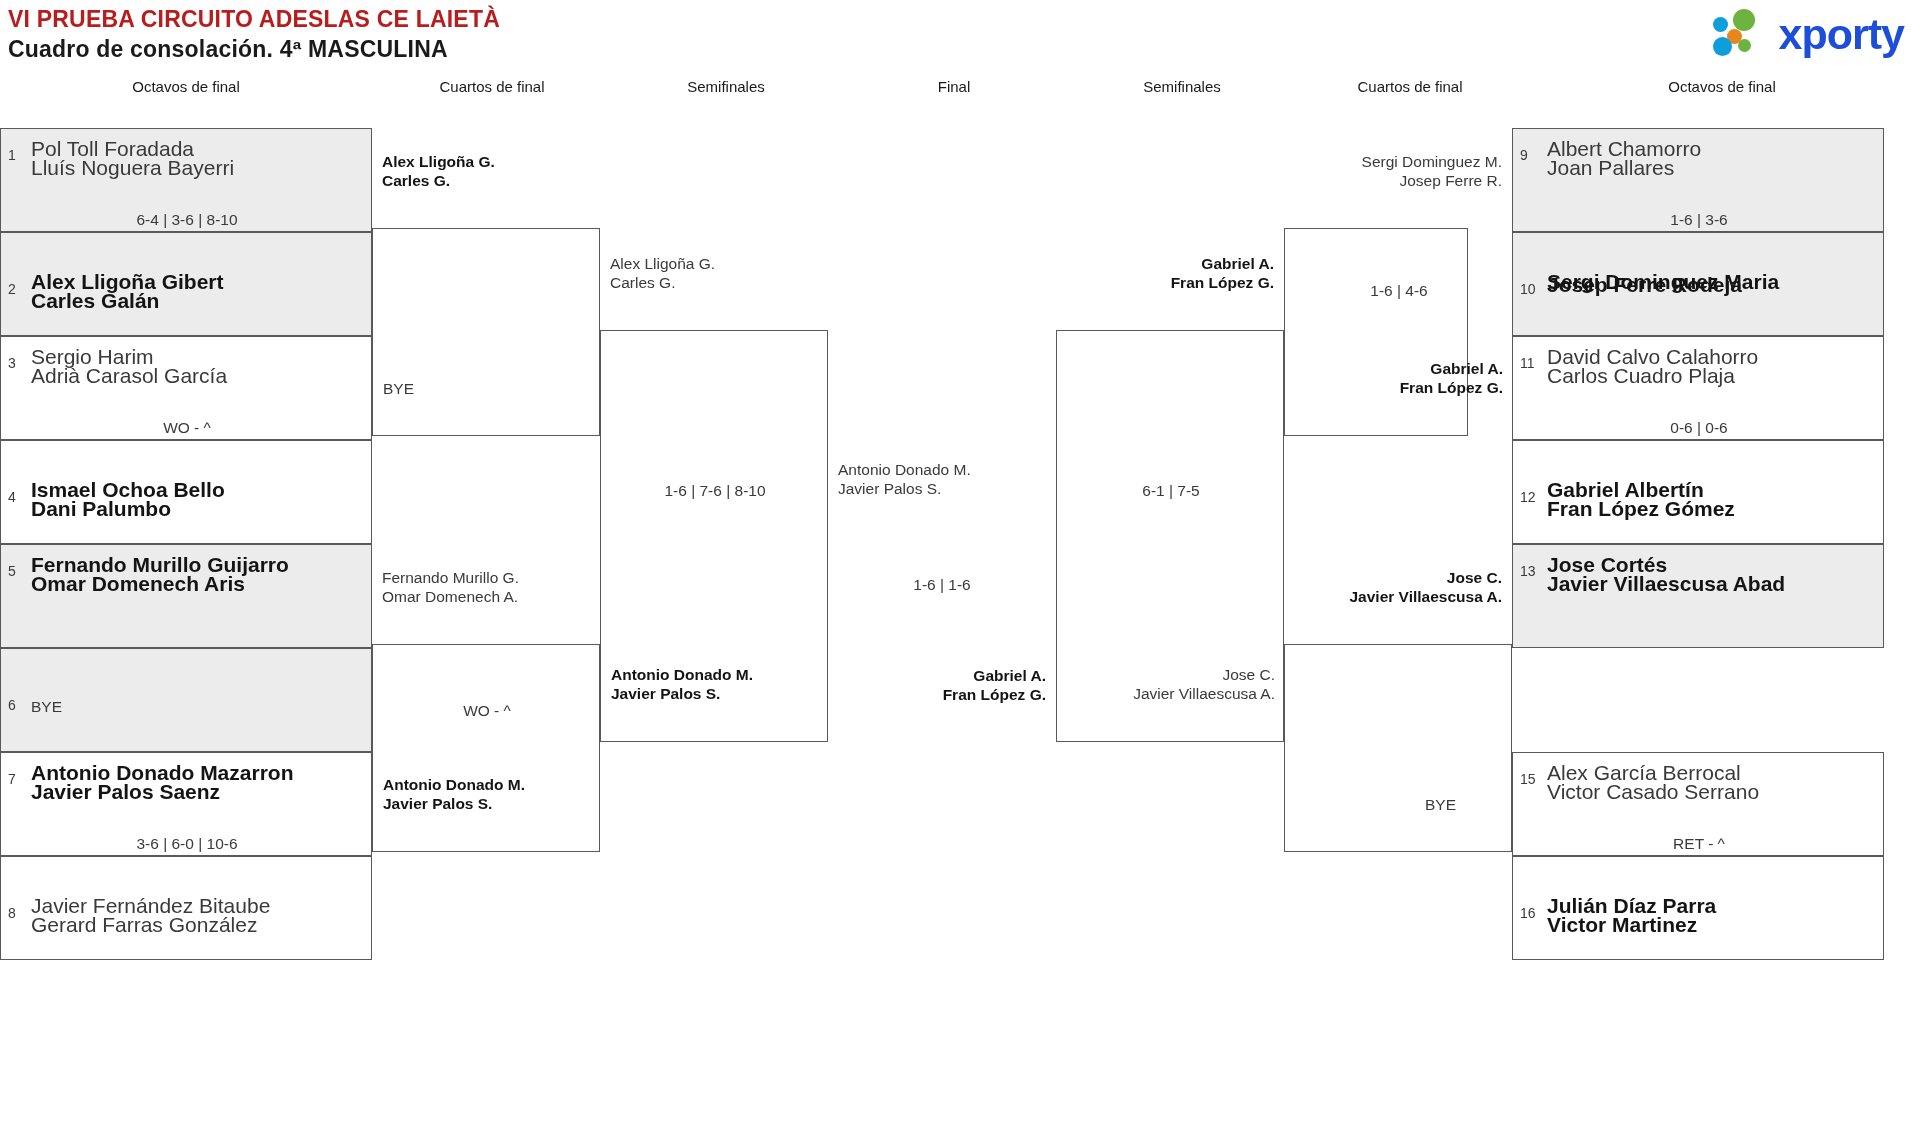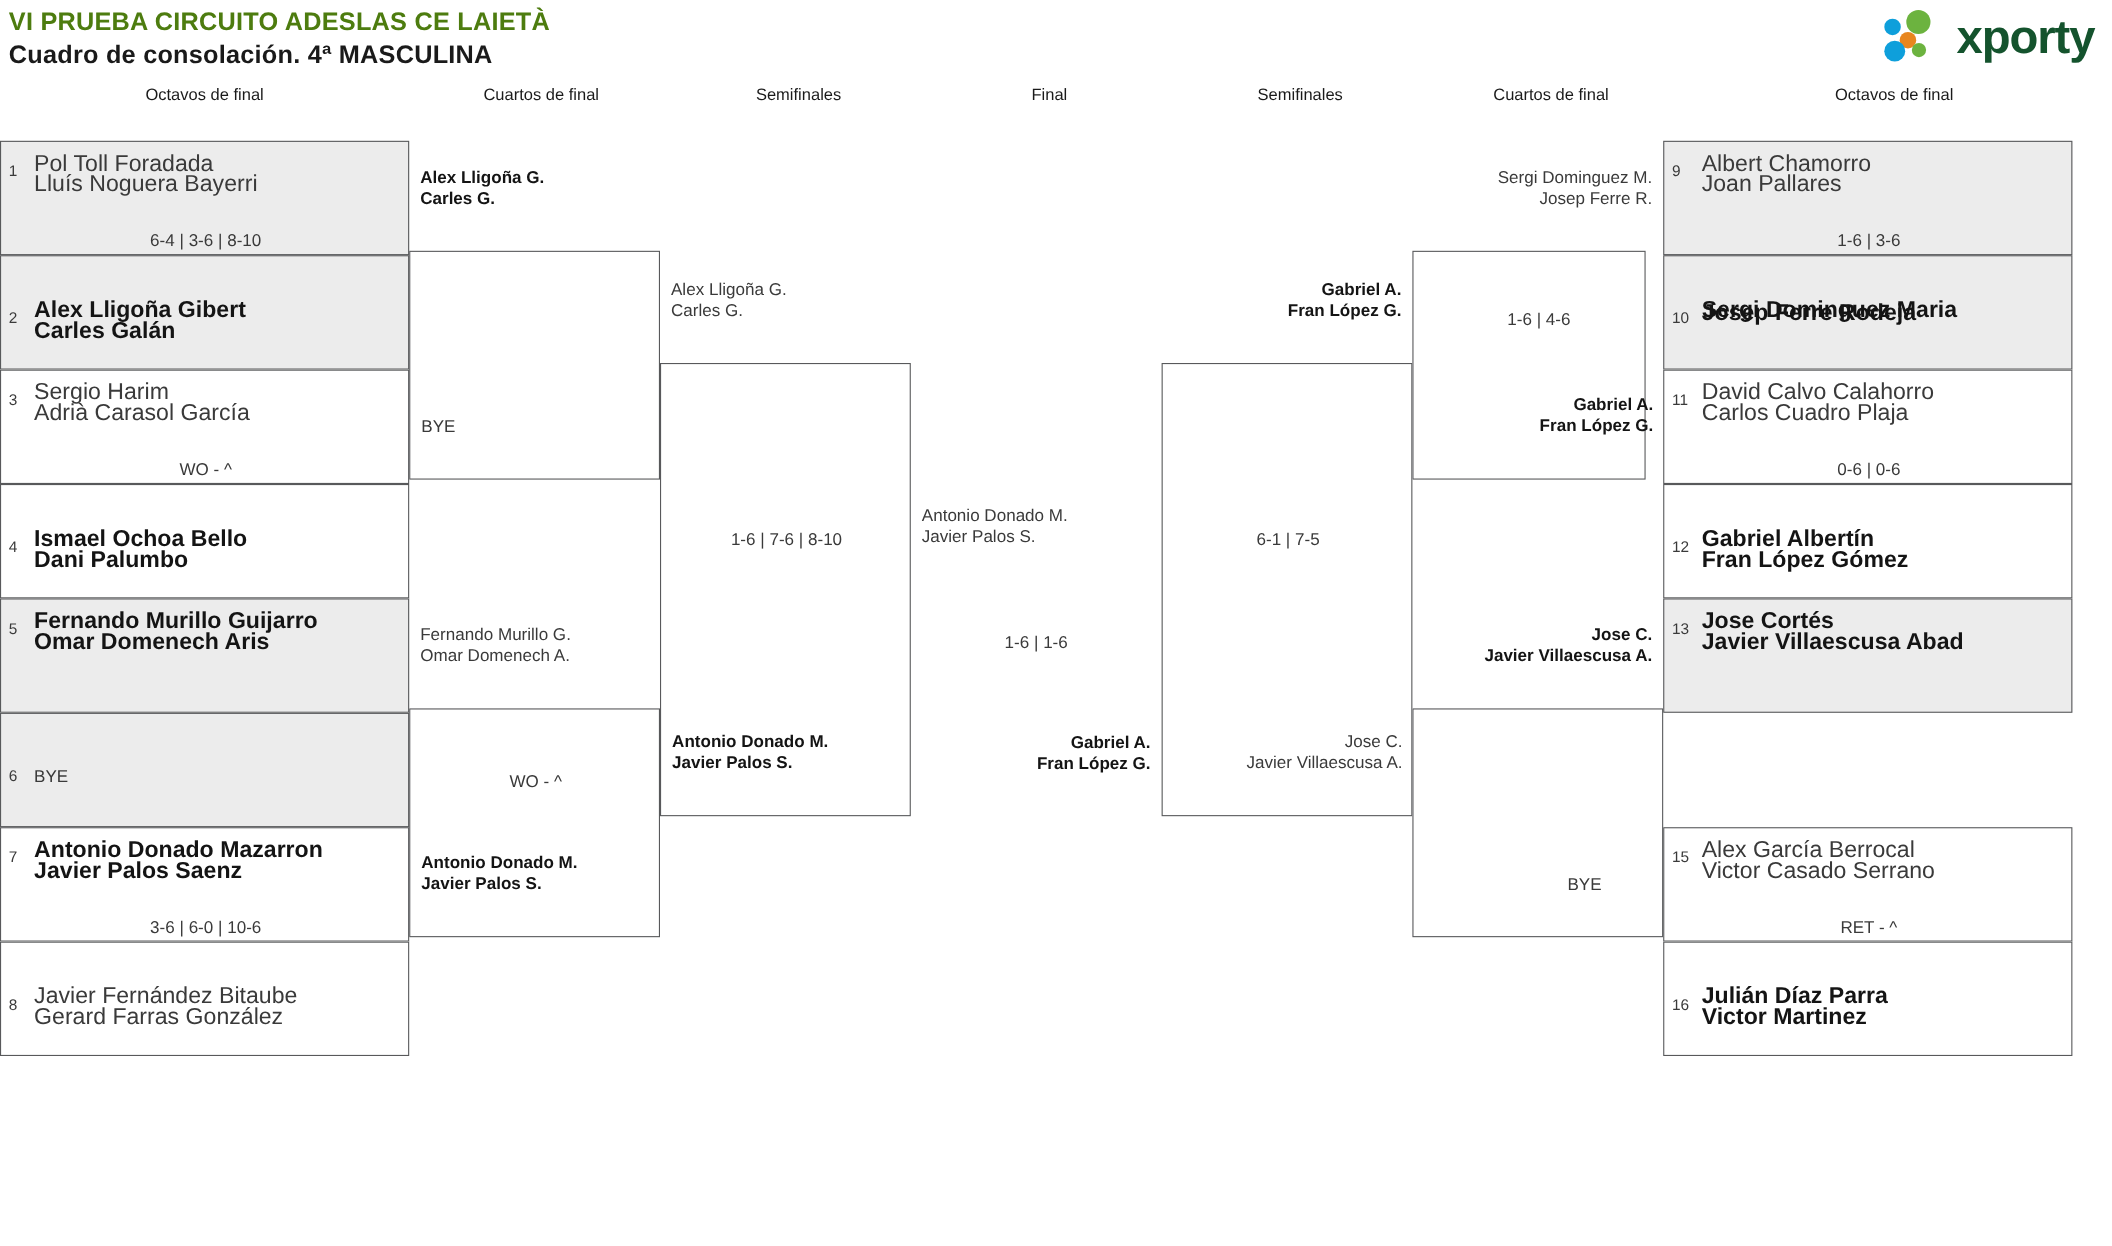--- a/index.html
+++ b/index.html
@@ -10,32 +10,32 @@
     font-family: "Liberation Sans", sans-serif;
     color: #231f20;
     overflow: hidden;
   }
   #root { position: relative; width: 1920px; height: 1133px; }
 
   
   .title-block { position: absolute; left: 8px; top: 4px; }
   .title-line1 {
     font-size: 23px; font-weight: bold; letter-spacing: .2px;
-    line-height: 30px; white-space: nowrap; color: #4d7c0f;
+    line-height: 30px; white-space: nowrap; color: #b91c1c;
   }
   .title-line2 {
     font-size: 23px; font-weight: bold; letter-spacing: .2px;
     line-height: 30px; white-space: nowrap; color: #1a1a1a;
   }
 
   .logo { position: absolute; right: 16px; top: 6px; height: 56px;
           display: flex; align-items: center; gap: 8px; }
   .logo-dots { position: relative; width: 58px; height: 50px; }
   .logo-dots i { position: absolute; border-radius: 50%; display: block; }
-  .logo-text { font-size: 43px; font-weight: bold; color: #14532d;
+  .logo-text { font-size: 43px; font-weight: bold; color: #1d4ed8;
                letter-spacing: -1px; line-height: 43px; }
 
   
   .round-head {
     position: absolute; top: 78px; font-size: 15px; color: #1a1a1a;
     text-align: center; white-space: nowrap; line-height: 18px;
   }
 
   
   .cell {
@@ -184,21 +184,21 @@
 
   <div class="cell" style="left:1056px; top:330px; width:228px; height:412px;">
     <div class="score" style="left:0px; top:150px; width:228px;">6-1 | 7-5</div>
     <div class="txt right" style="left:-10px; top:334px; width:228px;">Jose C.</div>
     <div class="txt right" style="left:-10px; top:353px; width:228px;">Javier Villaescusa A.</div>
   </div>
 
   <div class="txt right" style="left:1274px; top:152px; width:228px;">Sergi Dominguez M.</div>
   <div class="txt right" style="left:1274px; top:171px; width:228px;">Josep Ferre R.</div>
 
-  <div class="cell" style="left:1284px; top:228px; width:212px; height:208px;">
+  <div class="cell" style="left:1284px; top:228px; width:184px; height:208px;">
     <div class="score" style="left:0px; top:52px; width:228px;">1-6 | 4-6</div>
     <div class="txt win right" style="left:-10px; top:130px; width:228px;">Gabriel A.</div>
     <div class="txt win right" style="left:-10px; top:149px; width:228px;">Fran López G.</div>
   </div>
 
   <div class="txt win right" style="left:1274px; top:568px; width:228px;">Jose C.</div>
   <div class="txt win right" style="left:1274px; top:587px; width:228px;">Javier Villaescusa A.</div>
 
   <div class="cell" style="left:1284px; top:644px; width:228px; height:208px;">
     <div class="bye-label" style="left:140px; top:150px;">BYE</div>

